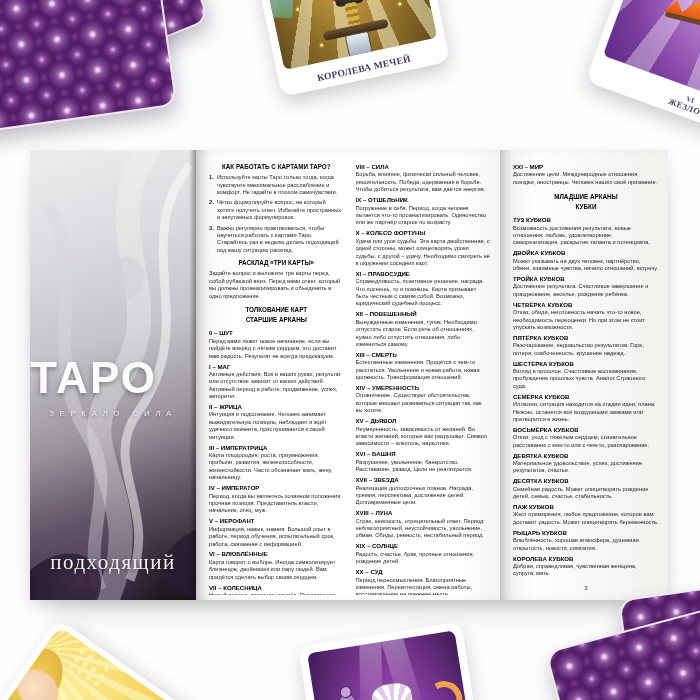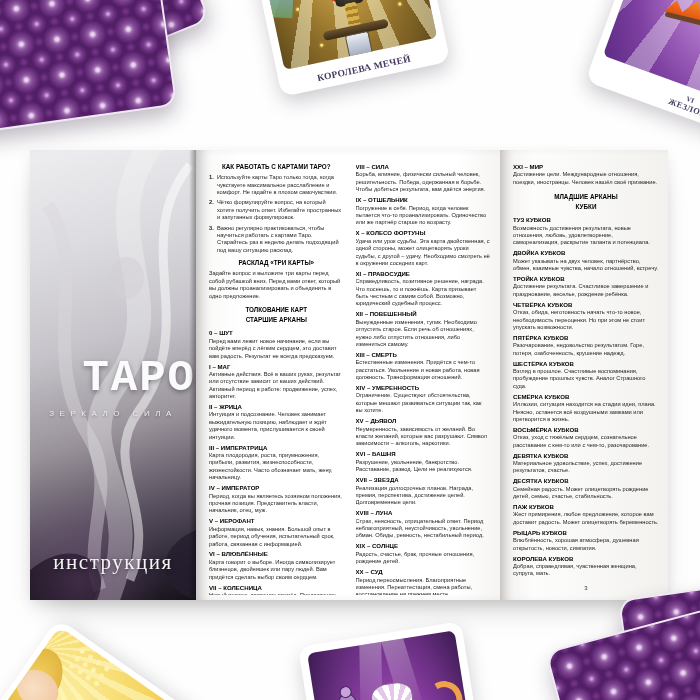--- a/index.html
+++ b/index.html
@@ -8,22 +8,22 @@
          font-family:"Liberation Sans",sans-serif;}
 
   
   .leaflet{position:absolute;left:30px;top:150px;width:638px;height:450px;display:flex;
            box-shadow:0 16px 30px -14px rgba(0,0,0,.28), 0 4px 12px rgba(0,0,0,.08);
            background:#fff;}
   .panel-cover{position:relative;width:166px;height:100%;overflow:hidden;
     background:linear-gradient(163deg,#eeedf0 0%,#dcdbdf 22%,#c6c4ca 42%,#989199 62%,#5a5260 78%,#2a2332 92%,#171219 100%);}
   .panel-cover::after{content:'';position:absolute;right:0;top:0;bottom:0;width:7px;
     background:linear-gradient(90deg,rgba(0,0,0,0),rgba(0,0,0,.35));}
-  .cover-title{position:absolute;left:0;right:0;top:206px;text-align:right;
-    font-family:Liberation Mono, monospace;font-weight:bold;font-size:44px;line-height:1;
+  .cover-title{position:absolute;left:0;right:0;top:206px;text-align:left;
+    font-family:Liberation Sans, sans-serif;font-weight:bold;font-size:44px;line-height:1;
     color:#fbfafc;letter-spacing:2px;text-shadow:0 2px 5px rgba(0,0,0,.35);}
   .cover-subtitle{position:absolute;left:0;right:0;top:259px;text-align:center;
     font-size:8px;letter-spacing:5.5px;color:#efecf2;text-shadow:0 1px 3px rgba(0,0,0,.4);}
   .cover-footer{position:absolute;left:0;right:0;top:400px;text-align:center;
     font-family:"Liberation Serif",serif;font-size:21px;color:#f5f3f7;letter-spacing:1.5px;
     text-shadow:0 1px 4px rgba(0,0,0,.5);}
 
   .panel-middle{position:relative;width:304px;height:100%;box-sizing:border-box;
     background:linear-gradient(90deg,#edecea 0px,#fafaf9 14px,#ffffff 45px,#ffffff 262px,#f5f4f2 100%);
     box-shadow:inset 10px 0 14px -8px rgba(60,50,60,.30);
@@ -181,21 +181,21 @@
         <path d="M-10 430 C 40 375, 95 415, 60 462 L -10 462 Z" fill="#120e17" opacity="0.85"></path>
         <path d="M166 380 C 120 400, 130 440, 166 450 Z" fill="#241d2e" opacity="0.8"></path>
         <radialGradient id="gl" cx="0.3" cy="0.9" r="0.5">
           <stop offset="0" stop-color="#8a5a92" stop-opacity="0.35"></stop>
           <stop offset="1" stop-color="#8a5a92" stop-opacity="0"></stop>
         </radialGradient>
         <rect x="0" y="260" width="166" height="190" fill="url(#gl)"></rect>
       </svg>
       <div class="cover-title">ТАРО</div>
       <div class="cover-subtitle">ЗЕРКАЛО СИЛА</div>
-      <div class="cover-footer">инструкция</div>
+      <div class="cover-footer">подходящий</div>
     </div>
 
     <div class="panel-middle">
       <div class="col">
         <div class="h-center">КАК РАБОТАТЬ С КАРТАМИ ТАРО?</div>
         <div>
 
             <div class="ni">
               <div class="ni-num">1.</div>
               <div class="ni-text">Используйте карты Таро только тогда, когда чувствуете максимальное расслабление и комфорт. Не гадайте в плохом самочувствии.</div>

